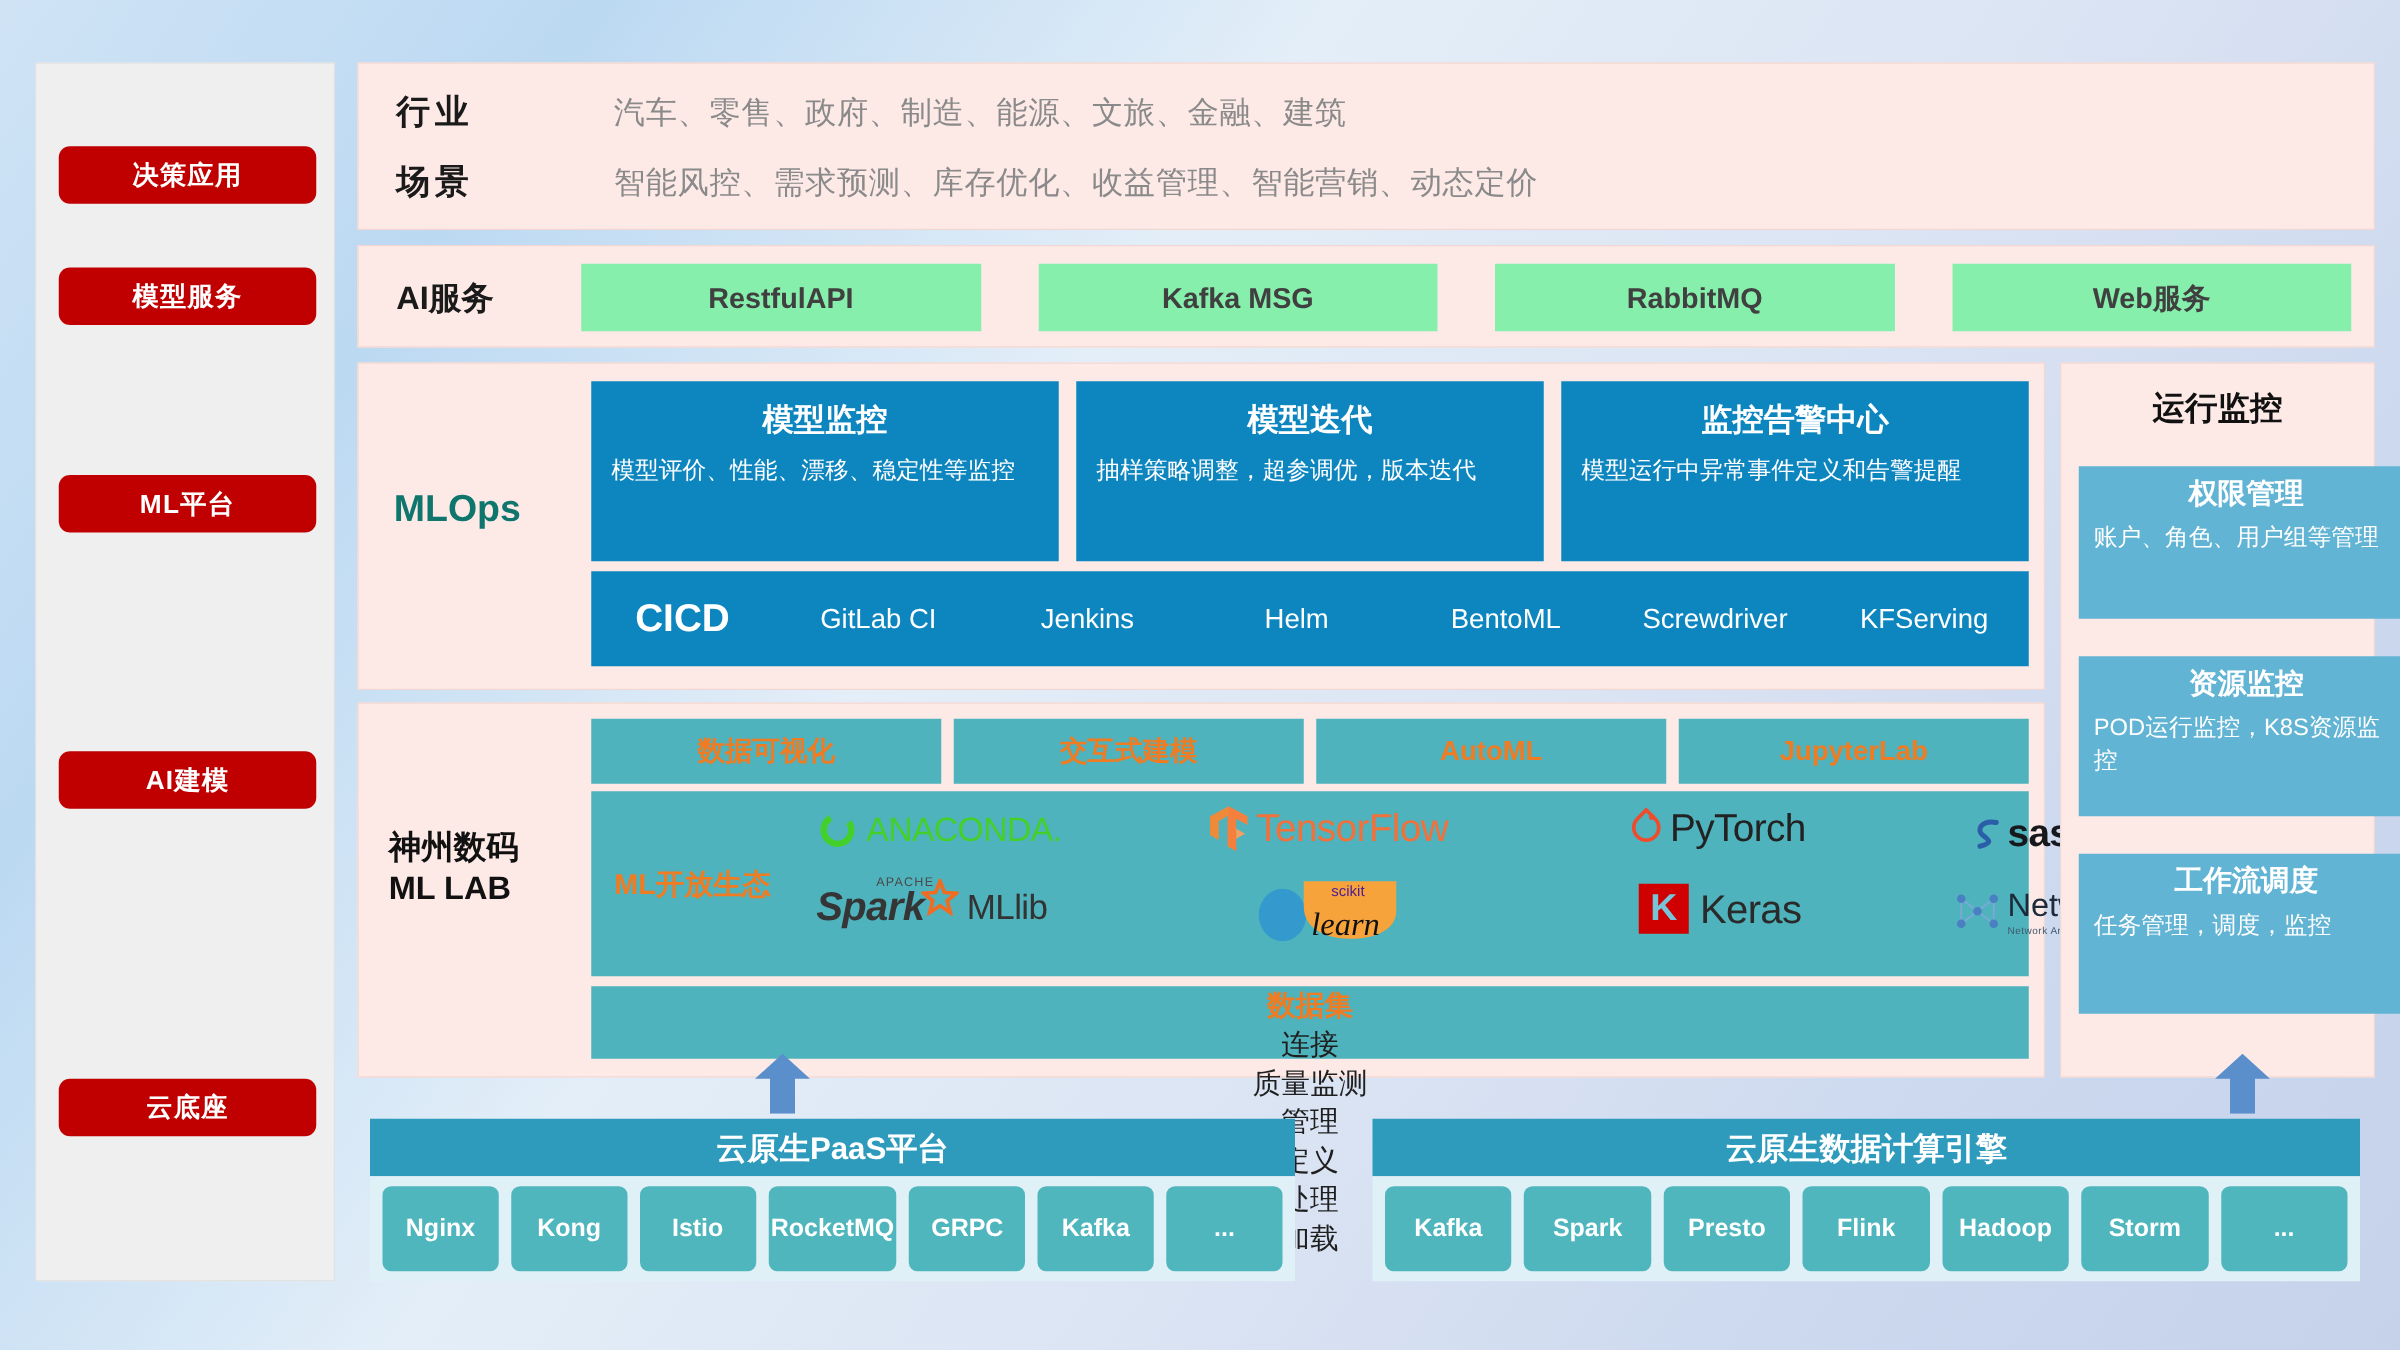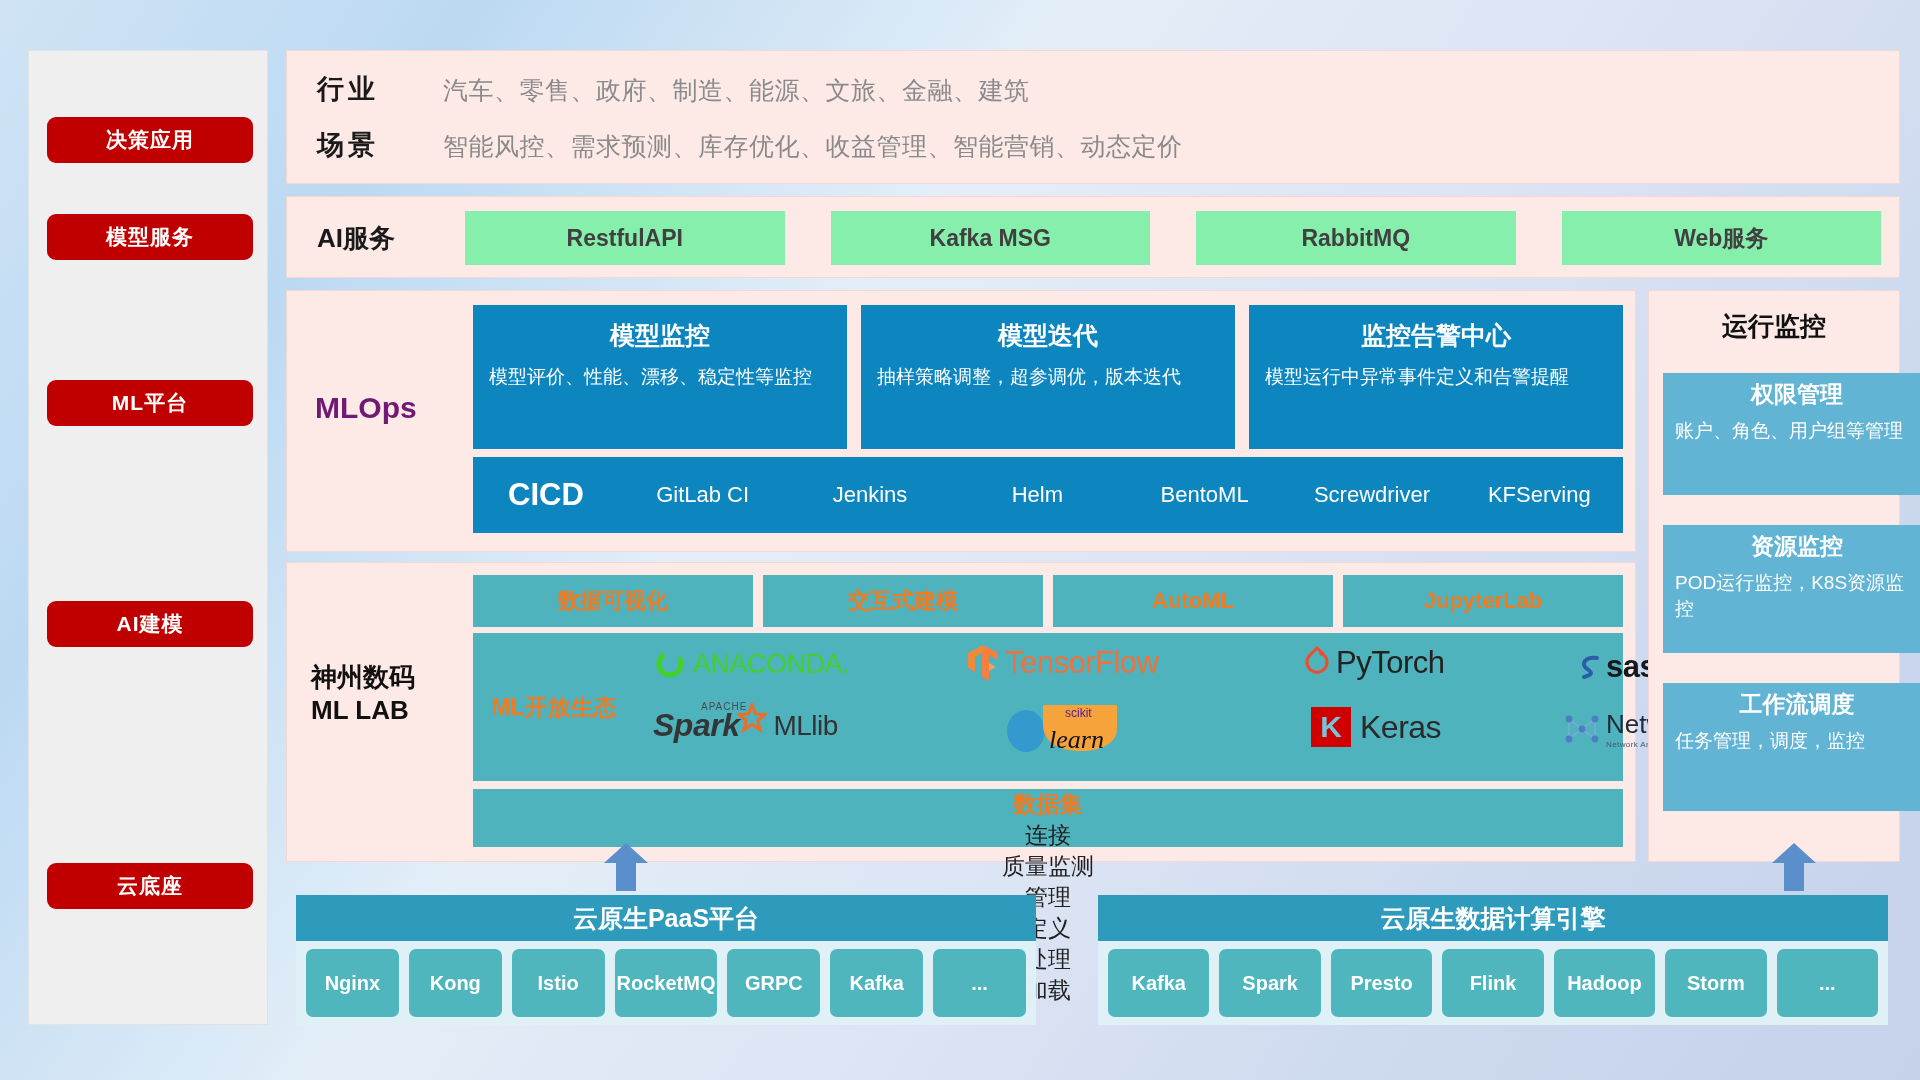--- a/index.html
+++ b/index.html
@@ -34,21 +34,21 @@
   #main { position: absolute; left: 286px; top: 0; width: 1614px; height: 1080px; }
 
   .pink-panel {
     position: absolute;
     background: #fdeae7;
     border: 1px solid #f3d7d2;
   }
 
   
   #row-apps { left: 0; top: 50px; width: 1614px; height: 134px; }
-  .apps-line { position: absolute; display: flex; align-items: flex-end; }
+  .apps-line { position: absolute; display: flex; align-items: center; gap: 48px; }
   #apps-line-0 { left: 30px; top: 20px; }
   #apps-line-1 { left: 30px; top: 76px; }
   .apps-key {
     width: 126px; font-size: 27px; font-weight: bold; color: #1a1a1a;
     letter-spacing: 4px;
   }
   .apps-val { font-size: 25px; color: #8a8a8a; letter-spacing: 0.5px; }
 
   
   #row-ai { left: 0; top: 196px; width: 1614px; height: 82px; }
@@ -60,21 +60,21 @@
               display: flex; gap: 46px; }
   .ai-chip {
     flex: 1; background: #86efac; display: flex; align-items: center; justify-content: center;
     font-size: 23px; font-weight: bold; color: #404040;
   }
 
   
   #row-mlops { left: 0; top: 290px; width: 1350px; height: 262px; }
   #mlops-title {
     position: absolute; left: 28px; top: 100px;
-    width: 150px; font-size: 30px; font-weight: bold; color: #701a75;
+    width: 150px; font-size: 30px; font-weight: bold; color: #0f766e;
   }
   #mlops-cards {
     position: absolute; left: 186px; top: 14px; right: 12px; height: 144px;
     display: flex; gap: 14px;
   }
   .mlops-card {
     flex: 1; background: #0d86c0; padding: 14px 16px 10px 16px; color: #fff;
   }
   .mlops-card-title {
     font-size: 25px; font-weight: bold; text-align: center; margin-bottom: 12px;

